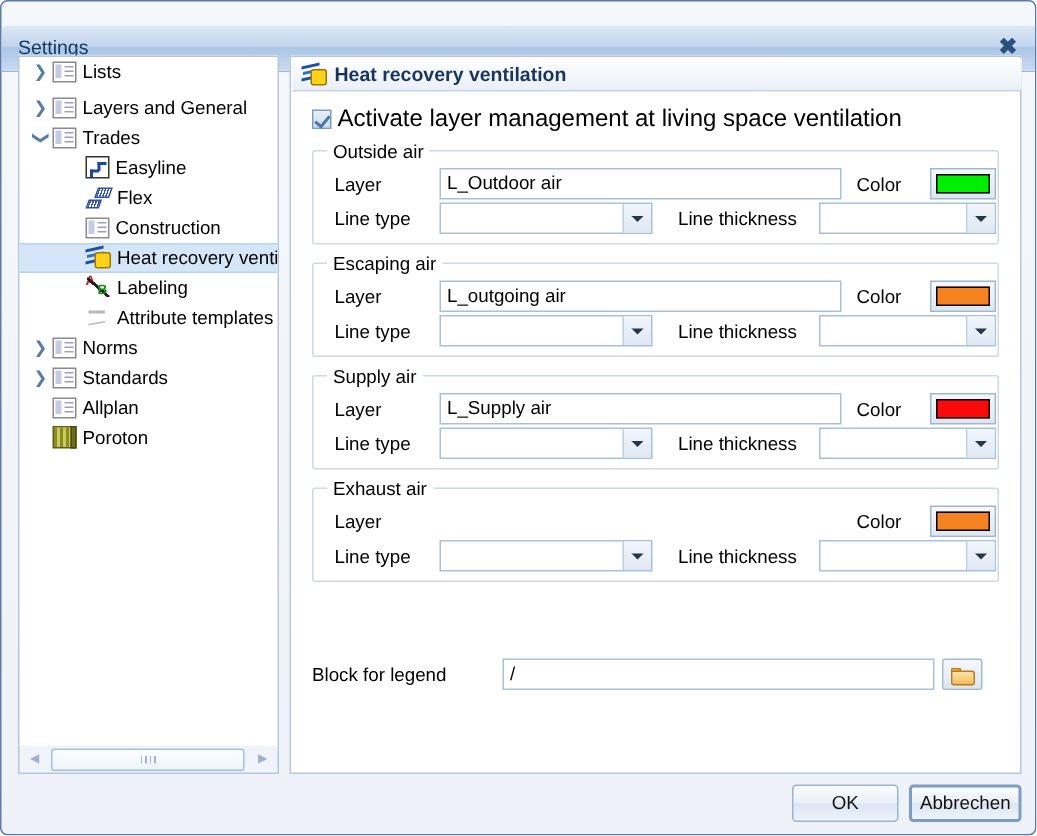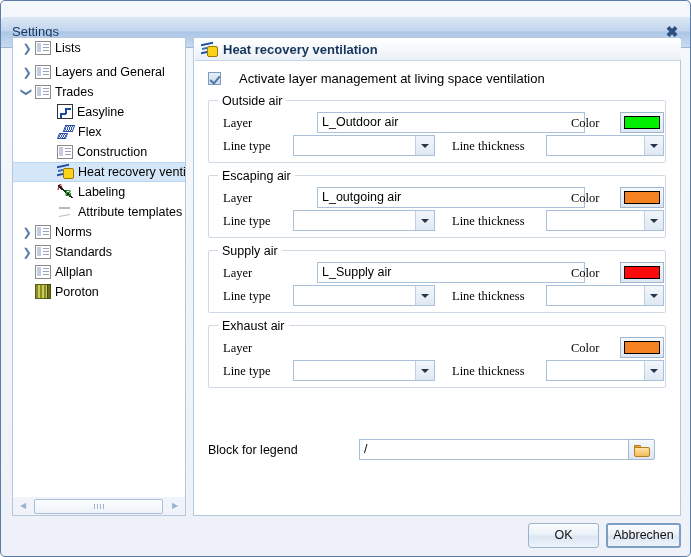--- a/index.html
+++ b/index.html
@@ -328,22 +328,22 @@
   .chk.checked::after {
     content: "";
     position: absolute;
     left: 3px; top: 1px;
     width: 4px; height: 8px;
     border-right: 2px solid #4e78a8;
     border-bottom: 2px solid #4e78a8;
     transform: rotate(40deg);
   }
   #activate-label {
-    margin-left: 18px;
-    font-size: 13px;
+    margin-left: 4px;
+    font-size: 16px;
     vertical-align: 0px;
   }
 
   
   .group {
     position: absolute;
     left: 14px;
     width: 458px;
     height: 63px;
     border: 1px solid #cfd9e6;
@@ -356,37 +356,35 @@
     background: #ffffff;
     padding: 0 4px;
     font-size: 12.5px;
     color: #000000;
     white-space: nowrap;
   }
   .fld-label {
     position: absolute;
     font-size: 12.5px;
     white-space: nowrap;
-    font-family: Liberation Serif, serif;
   }
   .txt-input {
     position: absolute;
     background: #ffffff;
     border: 1px solid #a8c0da;
     box-sizing: border-box;
     font-family: "Liberation Sans", sans-serif;
     font-size: 12.5px;
     color: #000000;
     padding: 0 4px;
     line-height: 19px;
     height: 21px;
     white-space: nowrap;
     overflow: hidden;
     cursor: text;
-    margin-left: 24px;
   }
   .combo {
     position: absolute;
     height: 21px;
     background: #ffffff;
     border: 1px solid #a8c0da;
     box-sizing: border-box;
     cursor: pointer;
   }
   .combo-arrow {

